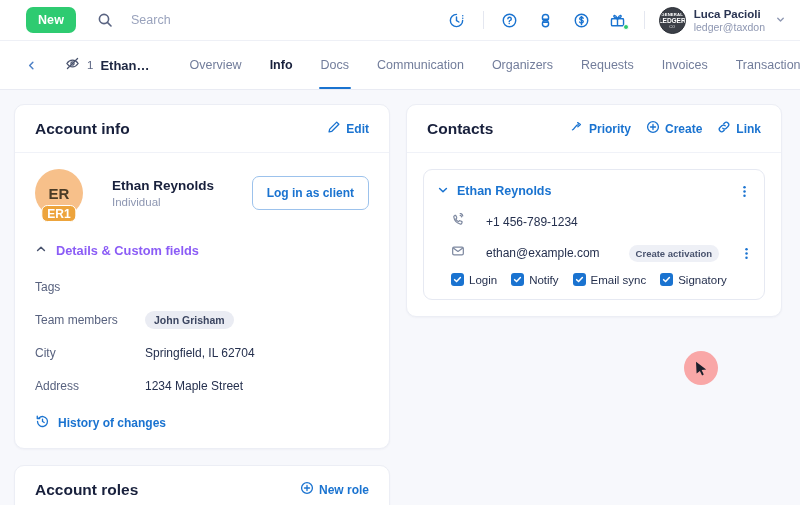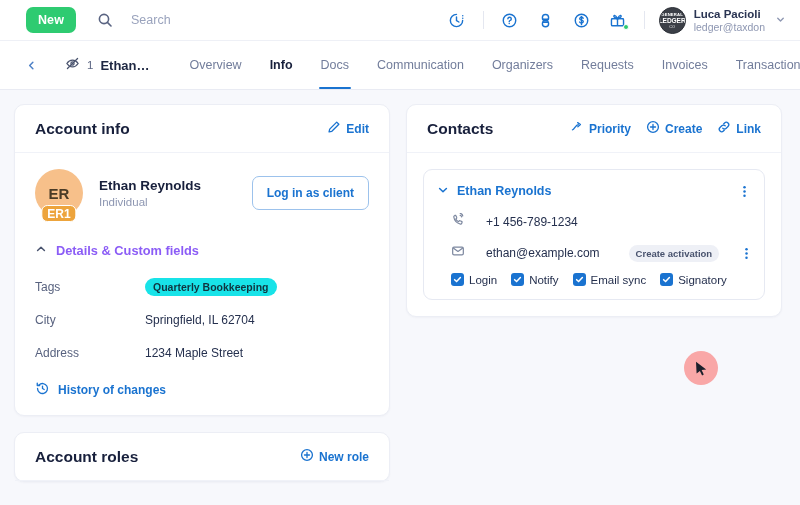--- a/index.html
+++ b/index.html
@@ -136,21 +136,21 @@
   .card-title { font-size: 15.5px; font-weight: bold; color: #18203c; }
   .head-actions { margin-left: auto; display: flex; align-items: center; gap: 15px; }
   .link-action {
     display: flex; align-items: center; gap: 5px;
     color: #1a73d0; font-size: 12px; font-weight: bold;
     cursor: pointer;
   }
 
   
   .acct-body { padding: 16px 20px 16px 20px; }
-  .acct-row { display: flex; align-items: center; }
+  .acct-row { display: flex; align-items: center; gap: 13px; }
   .avatar-lg {
     width: 48px; height: 48px; border-radius: 50%;
     background: #f7c08a;
     display: flex; align-items: center; justify-content: center;
     font-size: 15px; font-weight: bold; color: #4a3b26;
     position: relative; flex: none;
   }
   .avatar-badge {
     position: absolute; bottom: -5px; left: 50%;
     transform: translateX(-50%);
@@ -386,21 +386,24 @@
             <svg width="12" height="12" viewBox="0 0 12 12" fill="none" stroke="#49536e" stroke-width="1.5">
               <path d="M2.6 7.5 6 4.2l3.4 3.3" stroke-linecap="round" stroke-linejoin="round"></path>
             </svg>
           </span>
           <span class="details-title">Details &amp; Custom fields</span>
         </div>
 
         <div class="fields">
           <div class="field-row">
             <span class="field-label">Tags</span>
-            <span class="pill-tag">Quarterly Bookkeeping</span>
+          </div>
+          <div class="field-row">
+            <span class="field-label">Team members</span>
+            <span class="pill-member">John Grisham</span>
           </div>
           <div class="field-row">
             <span class="field-label">City</span>
             <span class="field-value">Springfield, IL 62704</span>
           </div>
           <div class="field-row">
             <span class="field-label">Address</span>
             <span class="field-value">1234 Maple Street</span>
           </div>
         </div>

